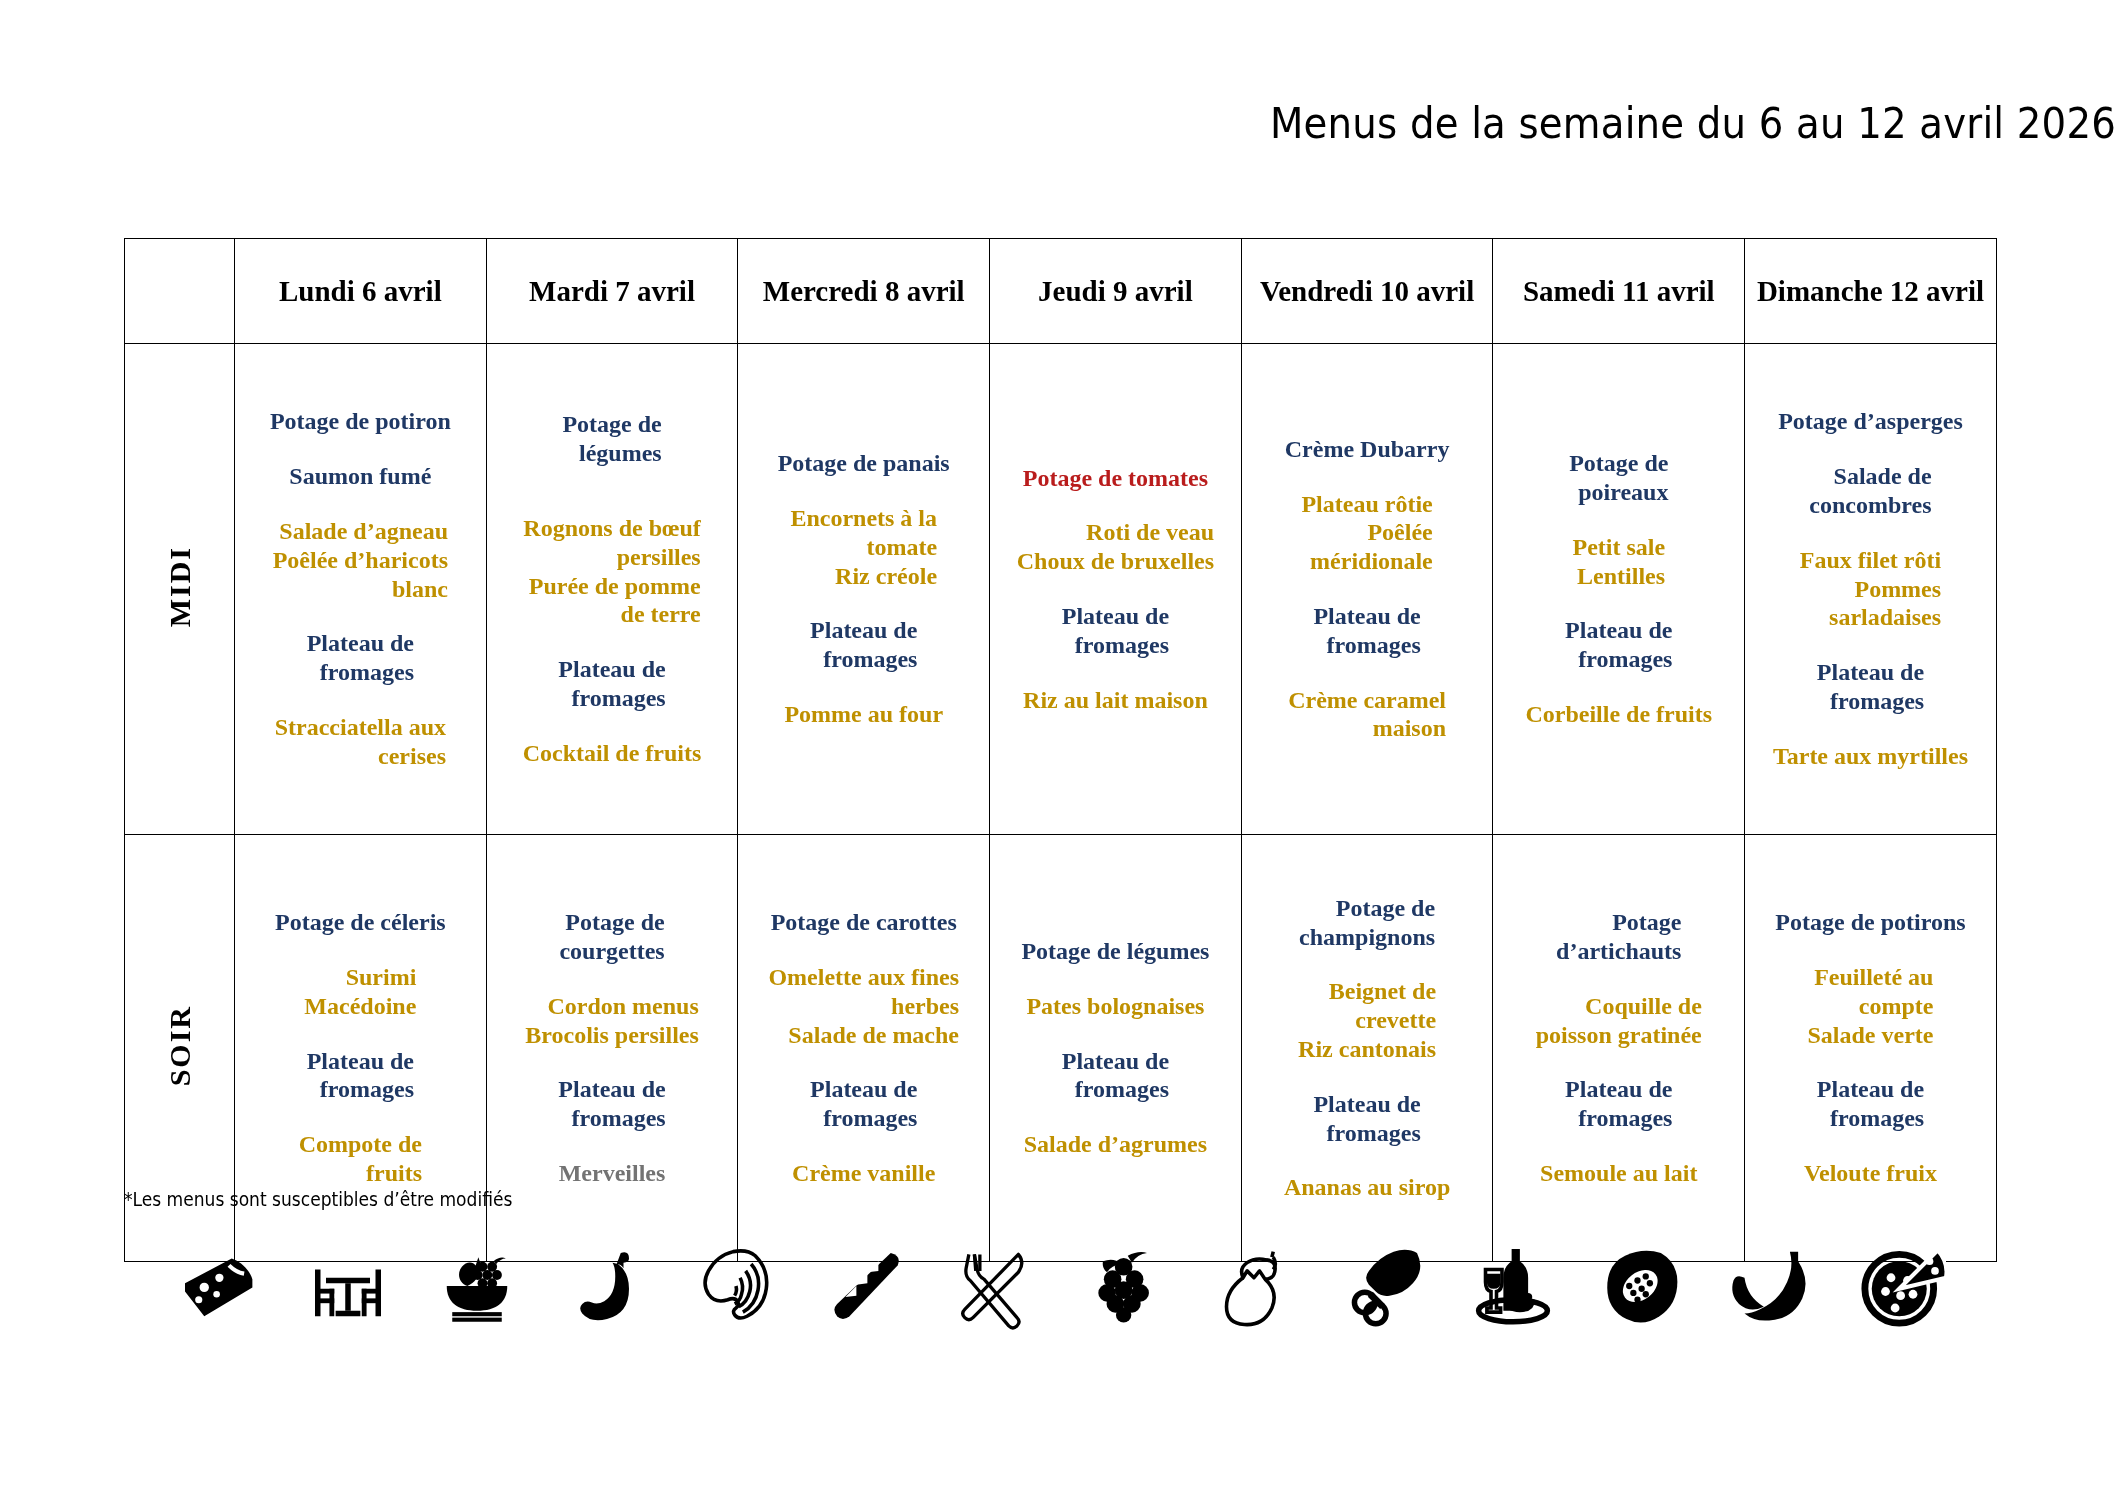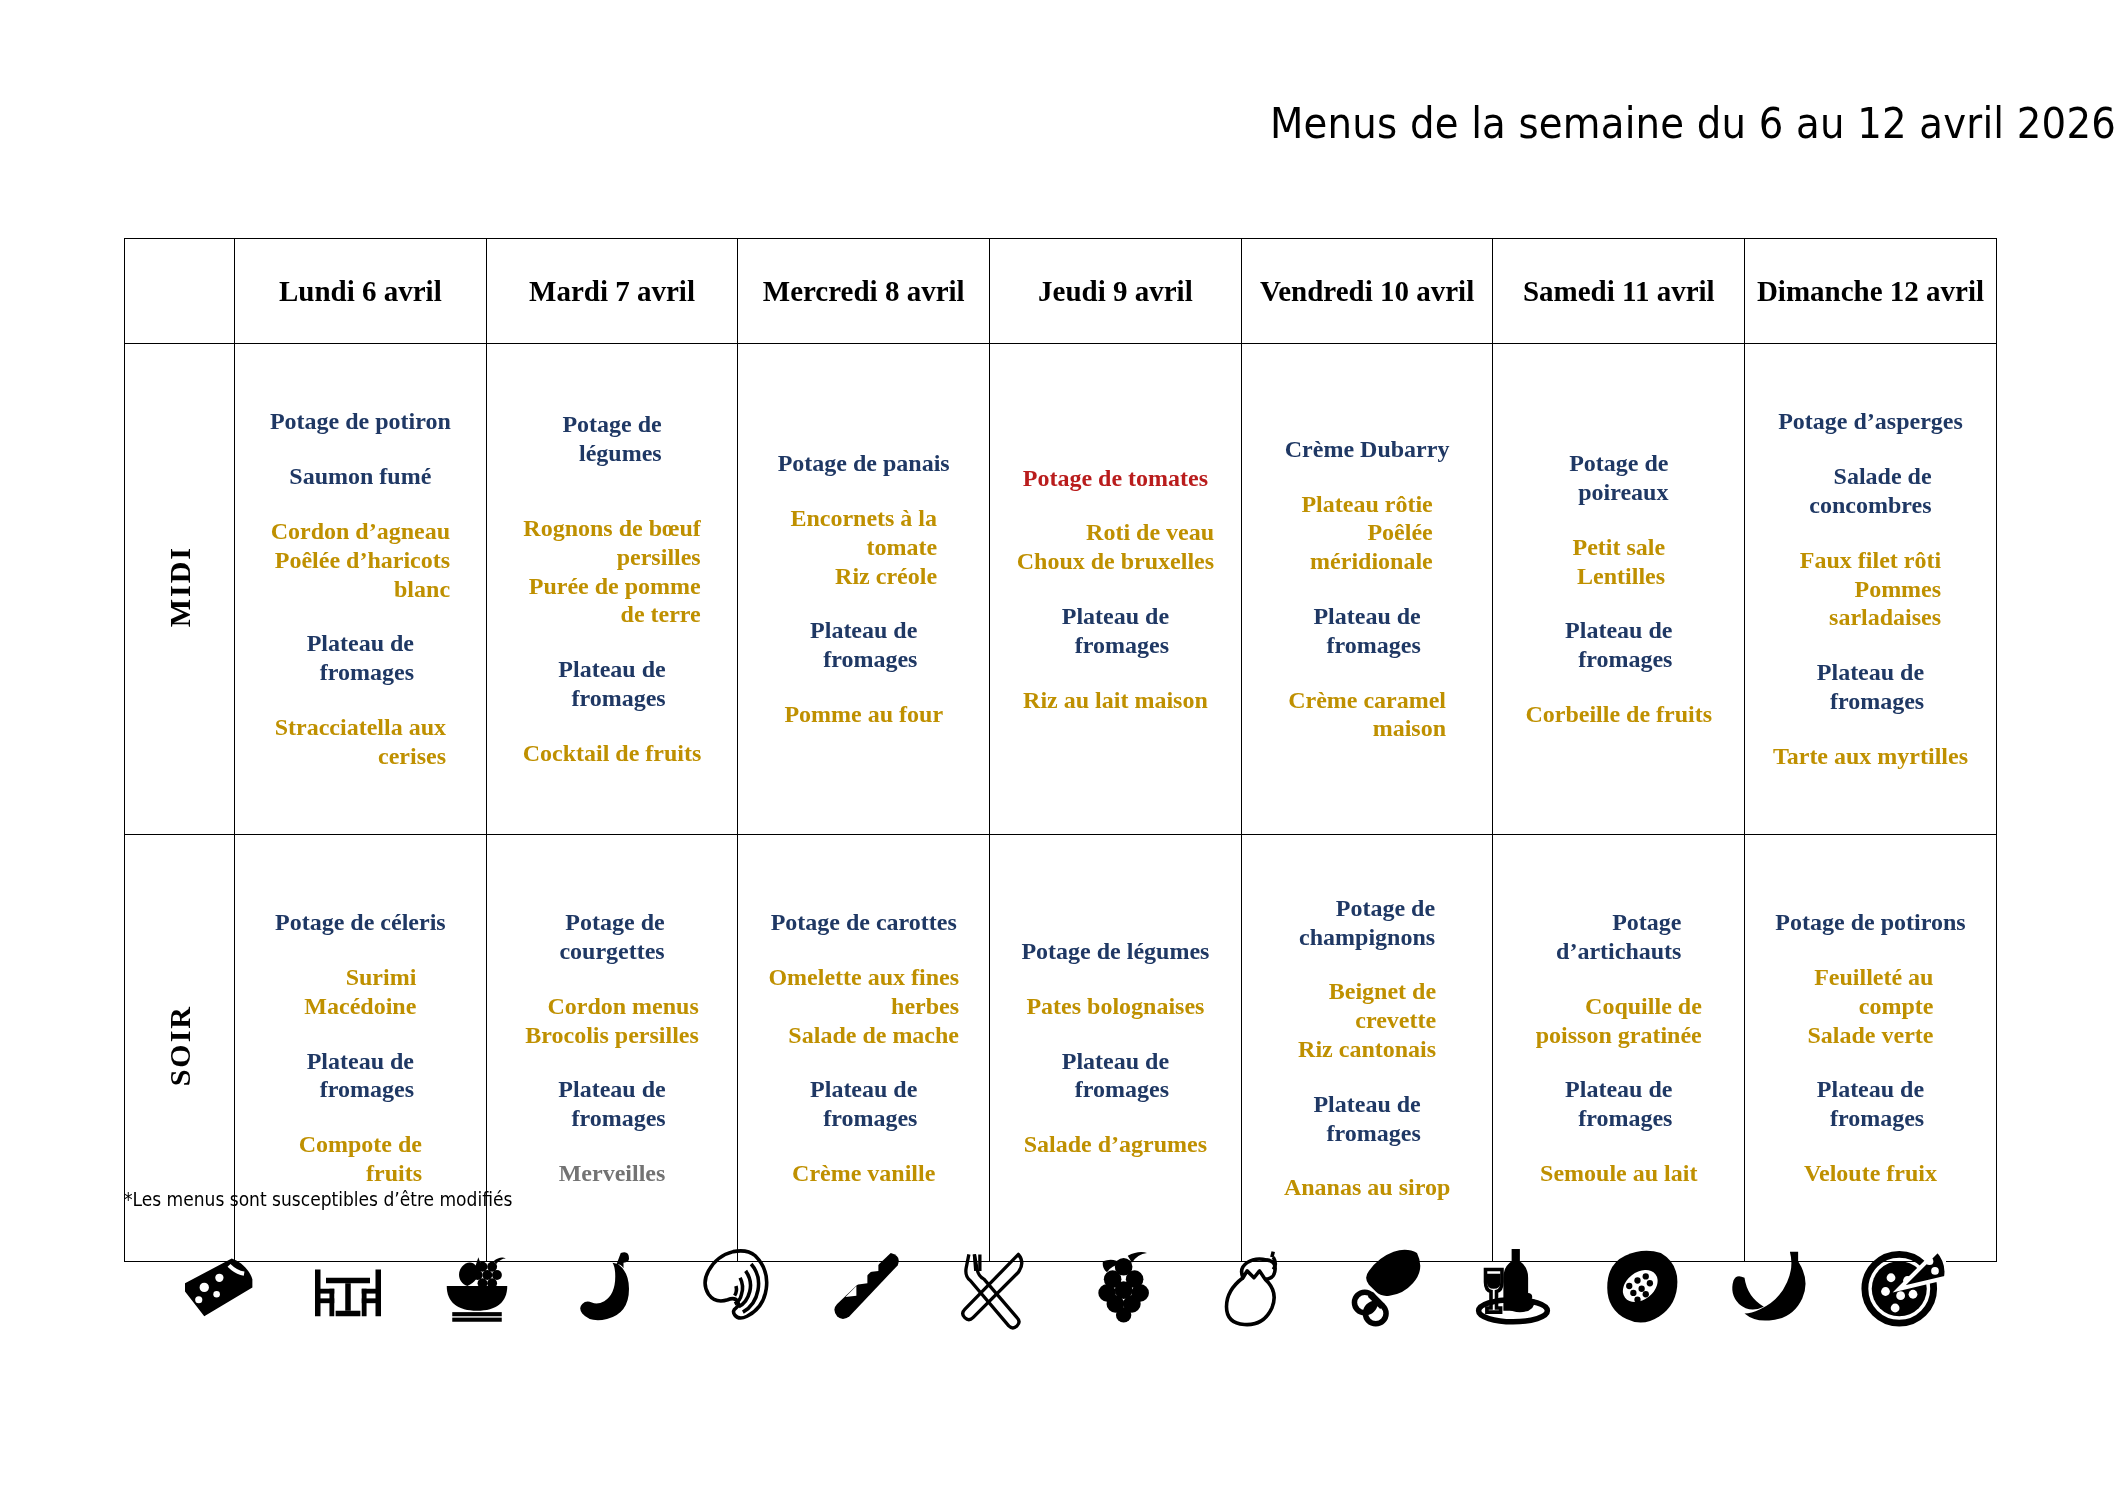--- a/index.html
+++ b/index.html
@@ -167,21 +167,21 @@
         </td>
         <td class="meal-cell">
           <div class="meal-stack">
               <div class="course c-blue" style="color: rgb(31, 56, 100);">
                 <span class="line">Potage de potiron</span>
               </div>
               <div class="course c-blue" style="color: rgb(31, 56, 100);">
                 <span class="line">Saumon fumé</span>
               </div>
               <div class="course c-gold" style="color: rgb(191, 144, 0);">
-                <span class="line">Cordon d’agneau</span>
+                <span class="line">Salade d’agneau</span>
                 <span class="line">Poêlée d’haricots</span>
                 <span class="line">blanc</span>
               </div>
               <div class="course c-blue" style="color: rgb(31, 56, 100);">
                 <span class="line">Plateau de</span>
                 <span class="line">fromages</span>
               </div>
               <div class="course c-gold" style="color: rgb(191, 144, 0);">
                 <span class="line">Stracciatella aux</span>
                 <span class="line">cerises</span>

